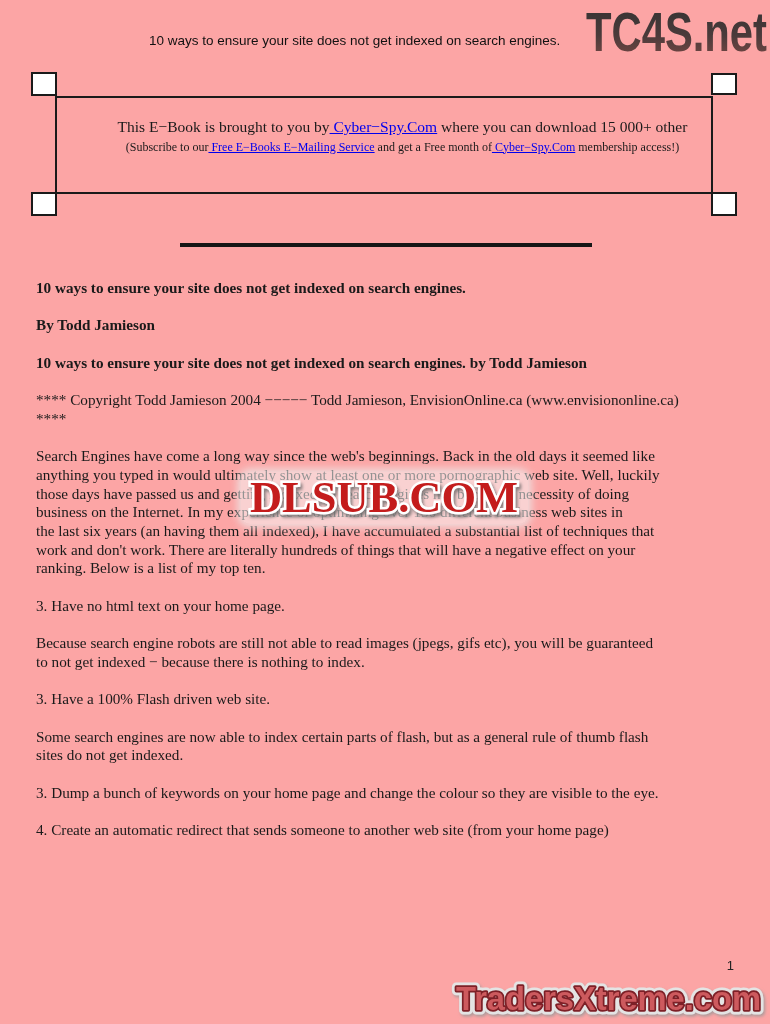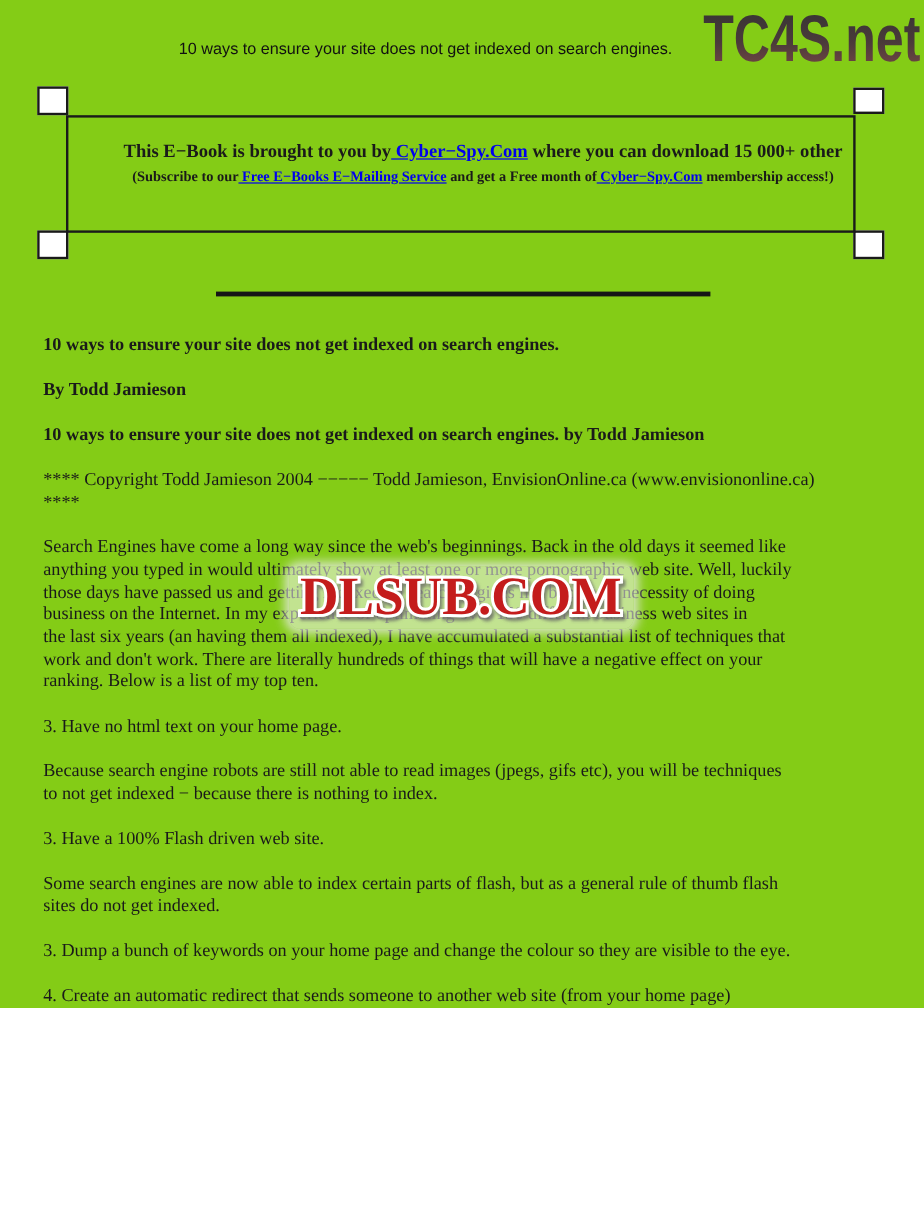--- a/index.html
+++ b/index.html
@@ -1,21 +1,21 @@
 <!DOCTYPE html>
 <html><head>
 <meta charset="utf-8">
 <style>
   * { margin: 0; padding: 0; box-sizing: border-box; }
   html, body { background: #ffffff; }
   .page {
     position: relative;
     width: 770px;
-    height: 840px;
-    background: #84cc16;
+    height: 1024px;
+    background: #fca5a5;
     overflow: hidden;
     font-family: "Liberation Serif", serif;
     color: #1a1a1a;
   }
 
   
   .header-title {
     position: absolute;
     left: 149px;
     top: 33px;
@@ -39,21 +39,21 @@
     position: absolute;
     border: 2px solid #1a1a1a;
     background: #ffffff;
     width: 26px; height: 24px;
   }
   .corner-tl { left: 31px; top: 72px; }
   .corner-tr { left: 711px; top: 73px; height: 22px; }
   .corner-bl { left: 31px; top: 192px; }
   .corner-br { left: 711px; top: 192px; }
   .ebook-line {
-    font-weight: bold;
+    font-weight: normal;
     font-size: 15.5px;
     line-height: 19.5px;
     white-space: nowrap;
     padding-left: 37px;
   }
   .ebook-line-small { font-size: 12px; line-height: 20px; }
   .link {
     color: #0000EE;
     text-decoration: underline;
     cursor: pointer;
@@ -139,21 +139,21 @@
       <div class="para">**** Copyright Todd Jamieson 2004 −−−−− Todd Jamieson, EnvisionOnline.ca (www.envisiononline.ca)
 ****</div>
       <div class="para">Search Engines have come a long way since the web's beginnings. Back in the old days it seemed like
 anything you typed in would ultimately show at least one or more pornographic web site. Well, luckily
 those days have passed us and getting indexed on search engines has become a necessity of doing
 business on the Internet. In my experience of optimizing over 150 different business web sites in
 the last six years (an having them all indexed), I have accumulated a substantial list of techniques that
 work and don't work. There are literally hundreds of things that will have a negative effect on your
 ranking. Below is a list of my top ten.</div>
       <div class="para">3. Have no html text on your home page.</div>
-      <div class="para">Because search engine robots are still not able to read images (jpegs, gifs etc), you will be techniques
+      <div class="para">Because search engine robots are still not able to read images (jpegs, gifs etc), you will be guaranteed
 to not get indexed − because there is nothing to index.</div>
       <div class="para">3. Have a 100% Flash driven web site.</div>
       <div class="para">Some search engines are now able to index certain parts of flash, but as a general rule of thumb flash
 sites do not get indexed.</div>
       <div class="para">3. Dump a bunch of keywords on your home page and change the colour so they are visible to the eye.</div>
       <div class="para">4. Create an automatic redirect that sends someone to another web site (from your home page)</div>
     </div>
 
   <div class="watermark">
     <svg width="287" height="52" viewBox="0 0 287 52">

